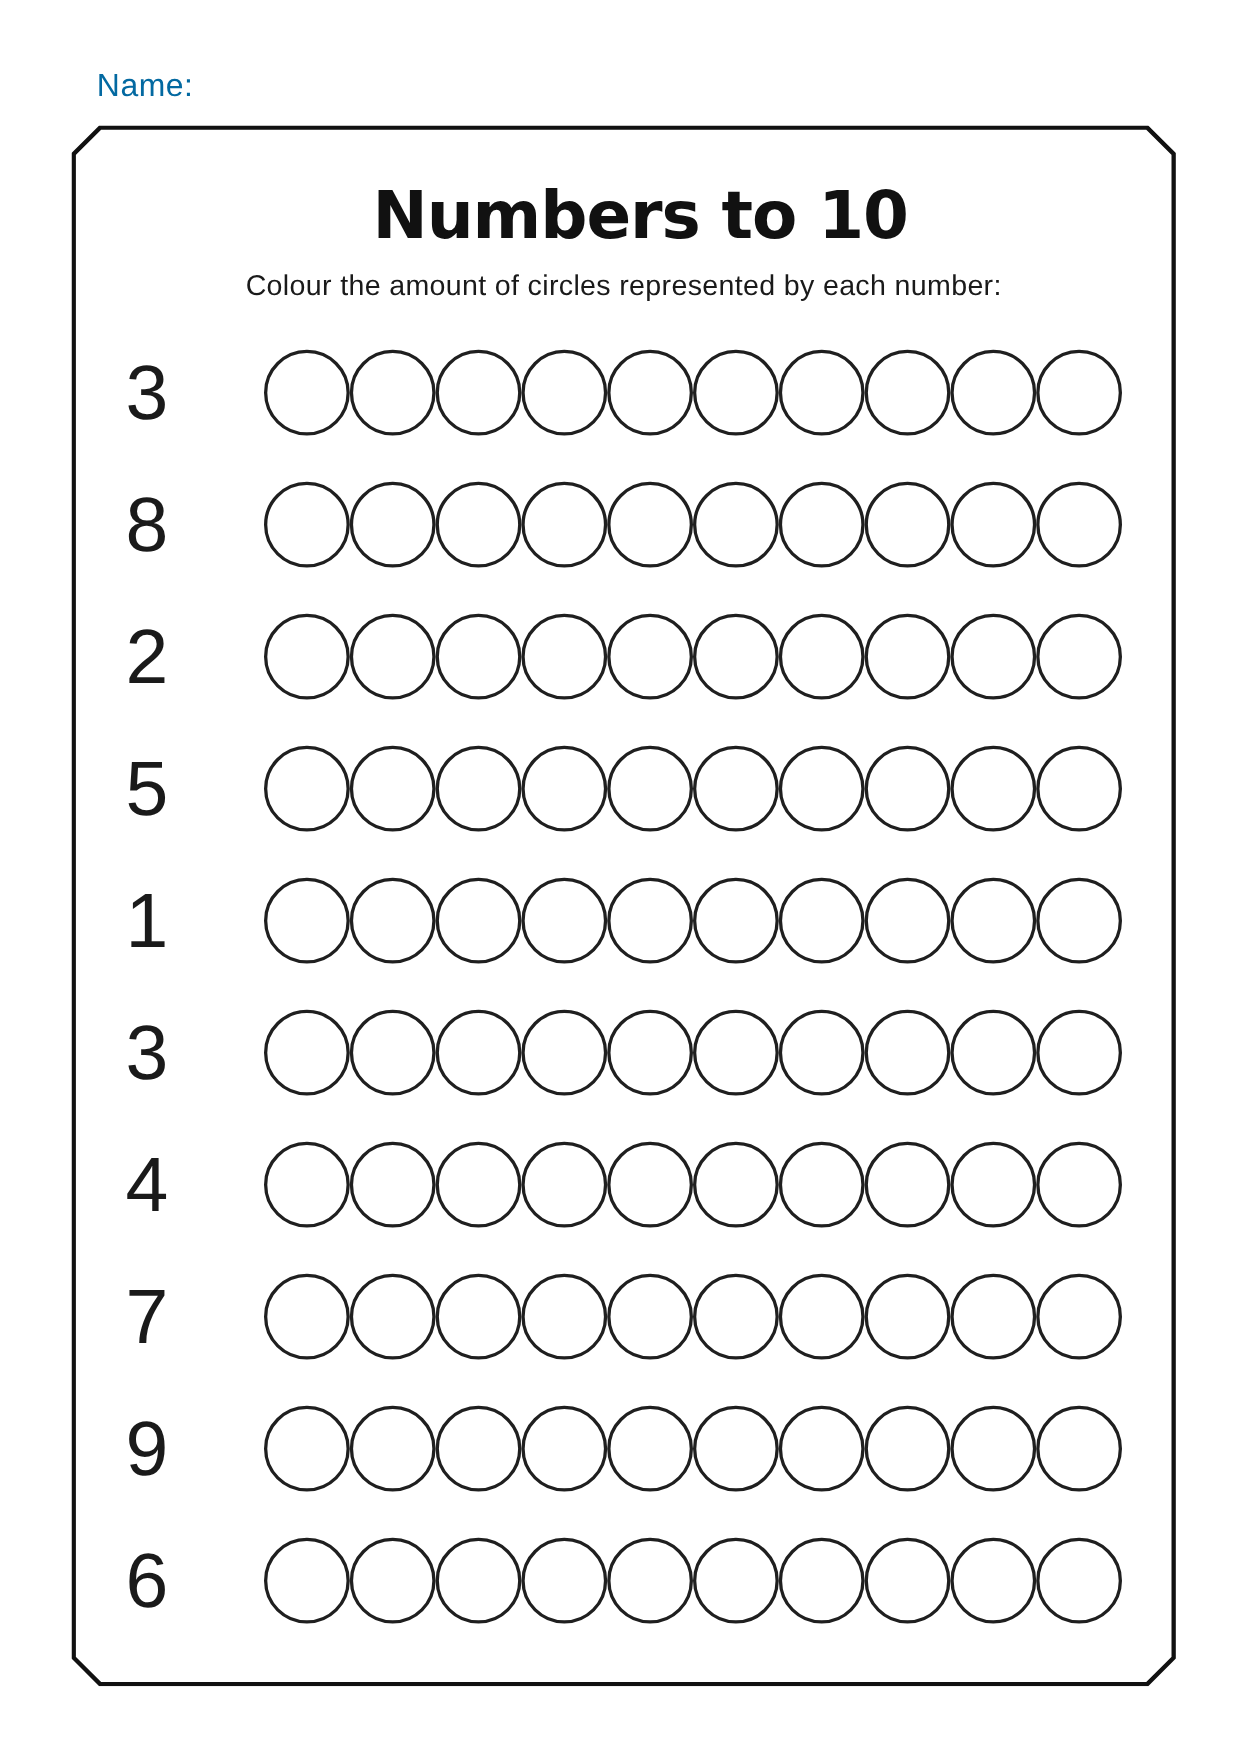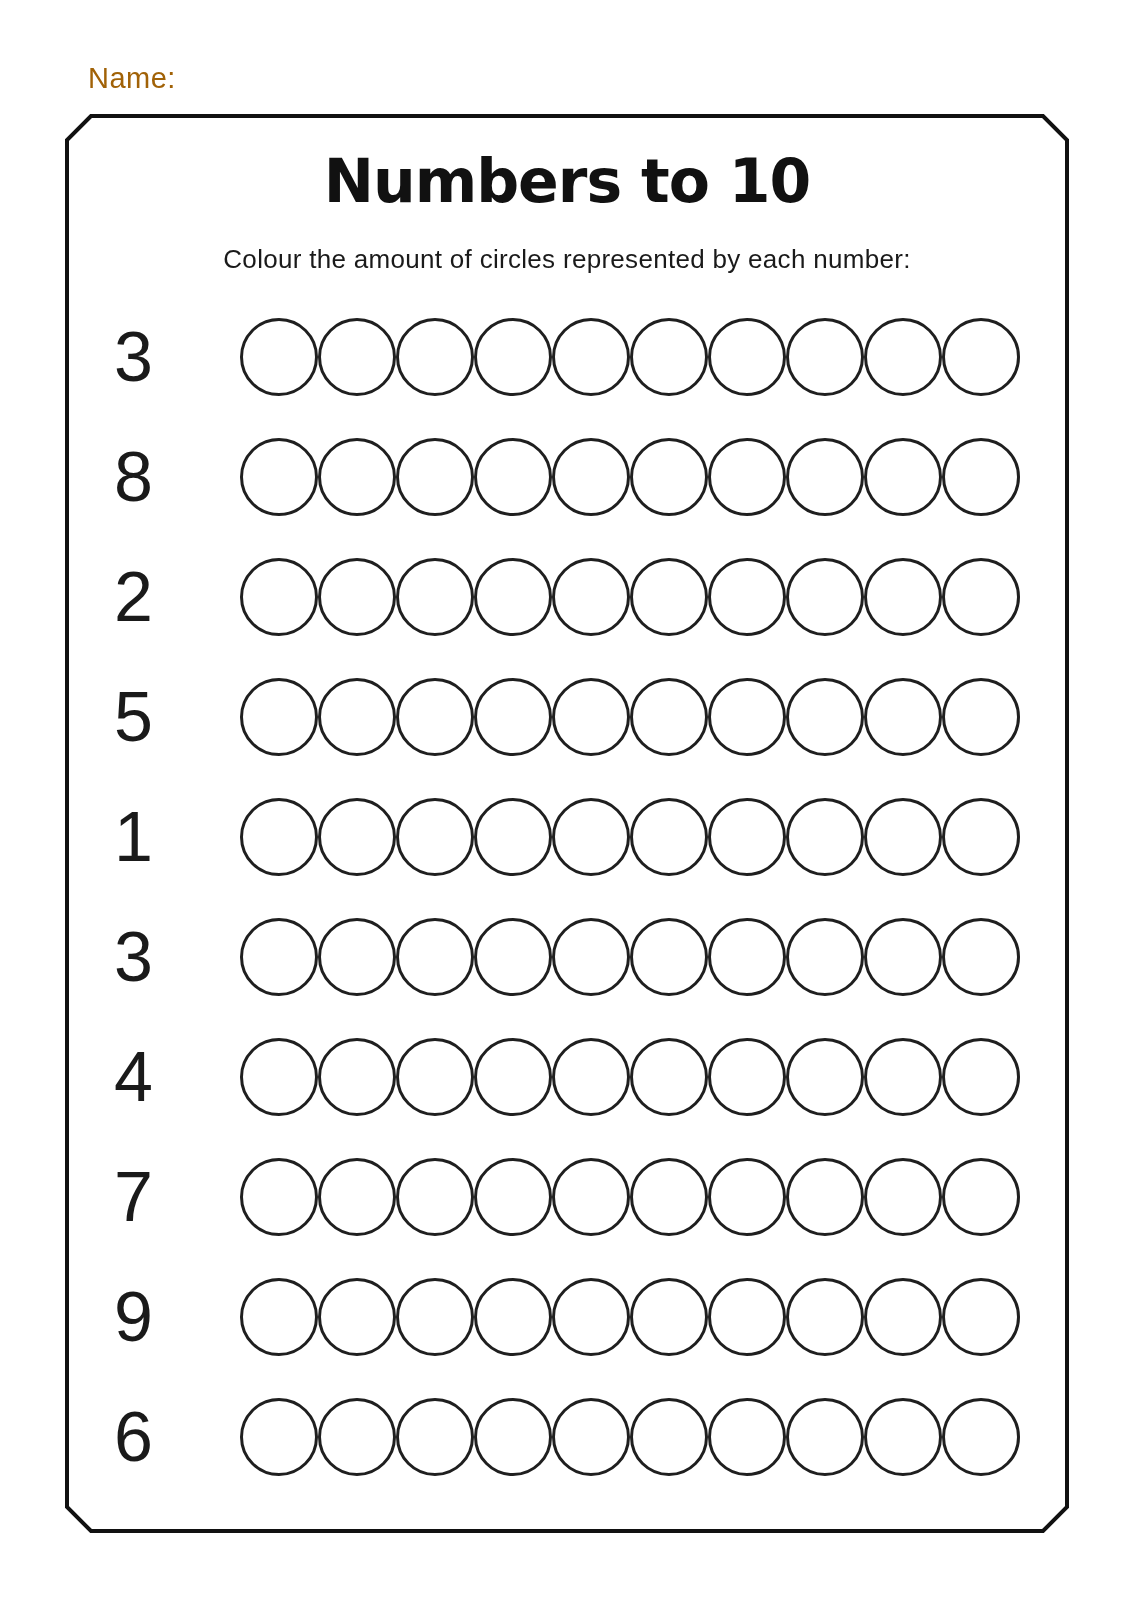--- a/index.html
+++ b/index.html
@@ -19,35 +19,35 @@
     position: absolute;
     inset: 0;
     background: #ffffff;
   }
   .name-label {
     position: absolute;
     left: 88px;
     top: 62px;
     font-size: 29px;
     letter-spacing: 0.5px;
-    color: #a16207;
+    color: #0369a1;
   }
   .frame {
     position: absolute;
     left: 65px;
     top: 114px;
     width: 1004px;
     height: 1419px;
   }
   .title {
     position: absolute;
     left: 65px;
     top: 146px;
     width: 1004px;
-    margin: 0;
+    margin: 15px;
     text-align: center;
     font-family: "DejaVu Sans", sans-serif;
     font-weight: 800;
     font-size: 60px;
     letter-spacing: -1px;
     color: #111111;
   }
   .instructions {
     position: absolute;
     left: 65px;

